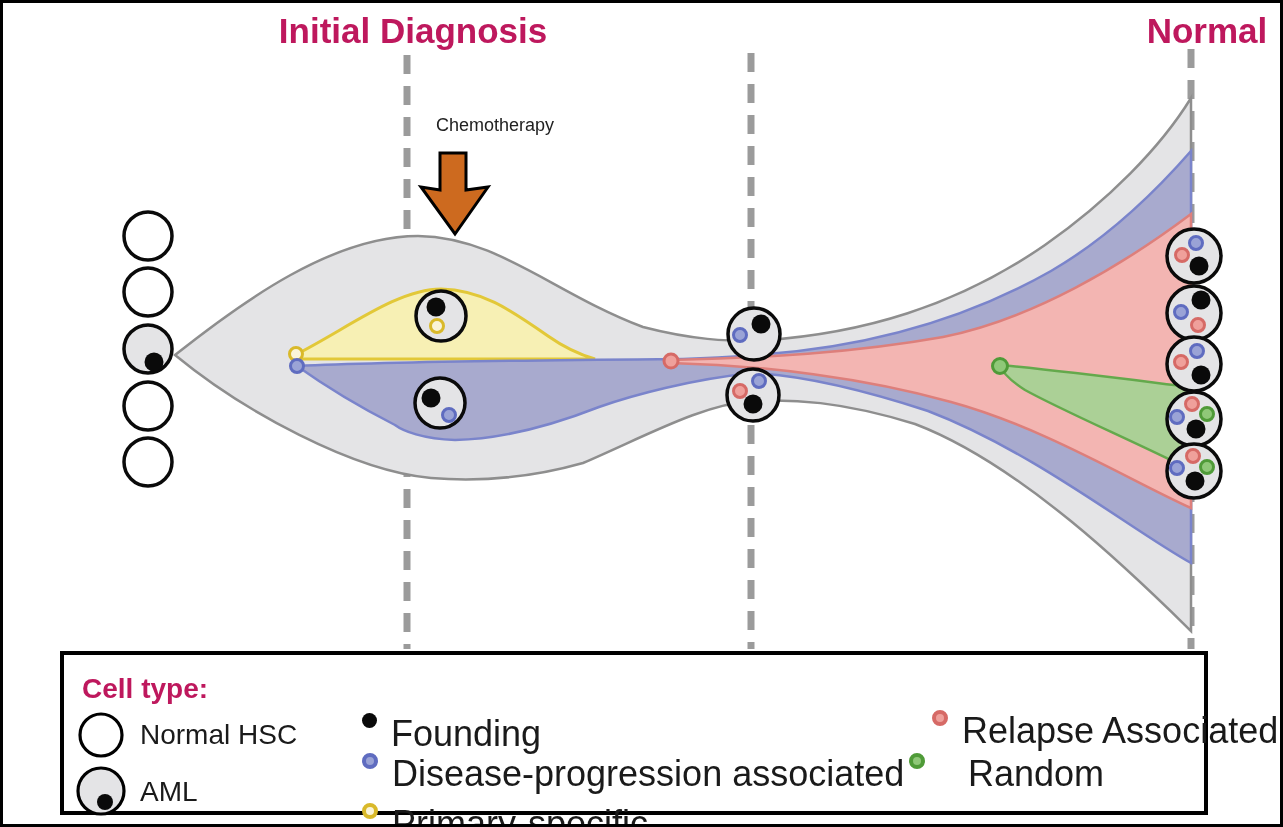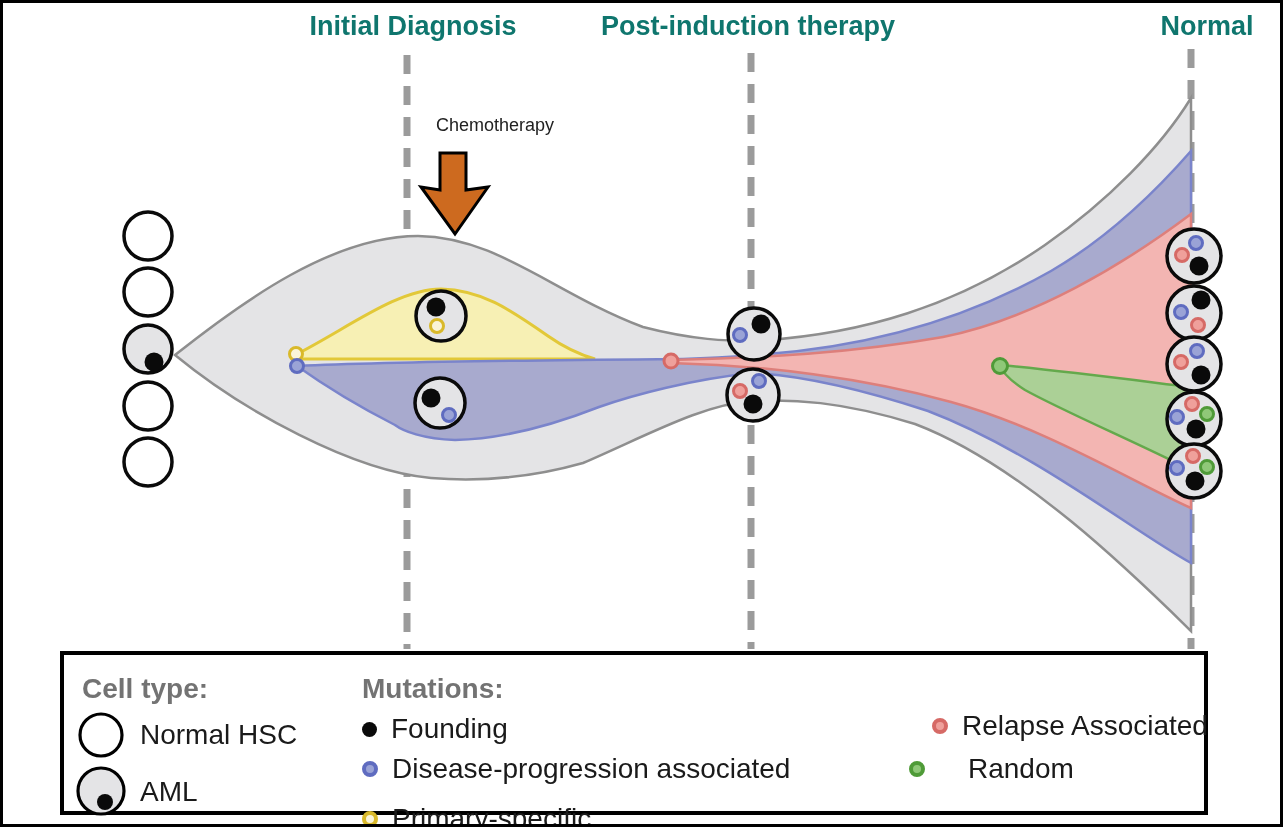--- a/index.html
+++ b/index.html
@@ -4,34 +4,34 @@
 <style>
   html,body{margin:0;padding:0;background:#555;}
   #canvas{
     position:relative;width:1283px;height:827px;background:#ffffff;
     border:3px solid #000;box-sizing:border-box;overflow:hidden;
     font-family:"Liberation Sans",sans-serif;
   }
   #plot-svg{position:absolute;left:0;top:0;}
   .timeline-label{
     position:absolute;top:8px;transform:translateX(-50%);
-    font-size:27px;font-weight:700;color:#0f766e;white-space:nowrap;
+    font-size:35px;font-weight:700;color:#be185d;white-space:nowrap;
   }
   .tl1{left:410px;} .tl2{left:745px;} .tl3{left:1204px;}
   .chemo-label{
     position:absolute;left:433px;top:112px;font-size:18px;color:#222;
     white-space:nowrap;font-weight:400;
   }
   
   #legend{
     position:absolute;left:57px;top:648px;width:1148px;height:164px;
     background:#fff;border:4px solid #000;box-sizing:border-box;
   }
-  .lg-title{position:absolute;font-size:28px;font-weight:700;color:#737373;white-space:nowrap;}
-  .lg-item{position:absolute;display:flex;align-items:center;font-size:28px;color:#1a1a1a;white-space:nowrap;}
+  .lg-title{position:absolute;font-size:28px;font-weight:700;color:#be185d;white-space:nowrap;}
+  .lg-item{position:absolute;display:flex;align-items:flex-start;font-size:36px;color:#1a1a1a;white-space:nowrap;}
   .lg-dot{display:inline-block;border-radius:50%;margin-right:14px;flex:0 0 auto;box-sizing:border-box;}
   .dot-founding{width:15px;height:15px;background:#0a0a0a;}
   .dot-disease{width:16px;height:16px;background:#9aa3d6;border:4px solid #5f6cc0;}
   .dot-primary{width:16px;height:16px;background:#faf4d8;border:4px solid #d9b92a;}
   .dot-relapse{width:16px;height:16px;background:#efa09b;border:4px solid #d66a66;}
   .dot-random{width:16px;height:16px;background:#8fc878;border:4px solid #4f9b38;}
   .lg-cellrow{position:absolute;display:flex;align-items:center;font-size:28px;color:#1a1a1a;}
 </style>
 </head>
 <body>
@@ -166,21 +166,20 @@
           <circle cx="1204" cy="464" r="6.5" fill="#8fc878" stroke="#4f9b38" stroke-width="3"></circle>
           <circle cx="1174" cy="465" r="6.5" fill="#9aa3d6" stroke="#5f6cc0" stroke-width="3"></circle>
           <circle cx="1192" cy="478" r="9.5" fill="#0a0a0a"></circle>
         </g>
       </g>
 
     <path d="M 437,150 L 463,150 L 463,187 L 485,184 L 452,231 L 418,184 L 437,187 Z" fill="#cd6a1f" stroke="#000" stroke-width="3" stroke-linejoin="miter"></path>
   </svg>
 
   <div class="timeline-label tl1">Initial Diagnosis</div>
-  <div class="timeline-label tl2">Post-induction therapy</div>
   <div class="timeline-label tl3">Normal</div>
 
   <div class="chemo-label">Chemotherapy</div>
 
   <div id="legend">
     <div class="lg-title" style="left:18px;top:18px;">Cell type:</div>
 
     <div class="lg-cellrow" style="left:12px;top:55px;">
       <svg width="50" height="50">
         <circle cx="25" cy="25" r="21" fill="#ffffff" stroke="#000" stroke-width="3.2"></circle>
@@ -189,21 +188,20 @@
     </div>
 
     <div class="lg-cellrow" style="left:10px;top:110px;">
       <svg width="54" height="54">
         <circle cx="27" cy="26" r="23" fill="#e4e4e6" stroke="#000" stroke-width="3.2"></circle>
         <circle cx="31" cy="37" r="8" fill="#0a0a0a"></circle>
       </svg>
       <span style="margin-left:12px;text-align:center;">AML</span>
     </div>
 
-    <div class="lg-title" style="left:298px;top:18px;">Mutations:</div>
 
     <div class="lg-item" style="left:298px;top:58px;">
       <span class="lg-dot dot-founding"></span>
       <span>Founding</span>
     </div>
     <div class="lg-item" style="left:298px;top:98px;">
       <span class="lg-dot dot-disease"></span>
       <span>Disease-progression associated</span>
     </div>
     <div class="lg-item" style="left:298px;top:148px;">

